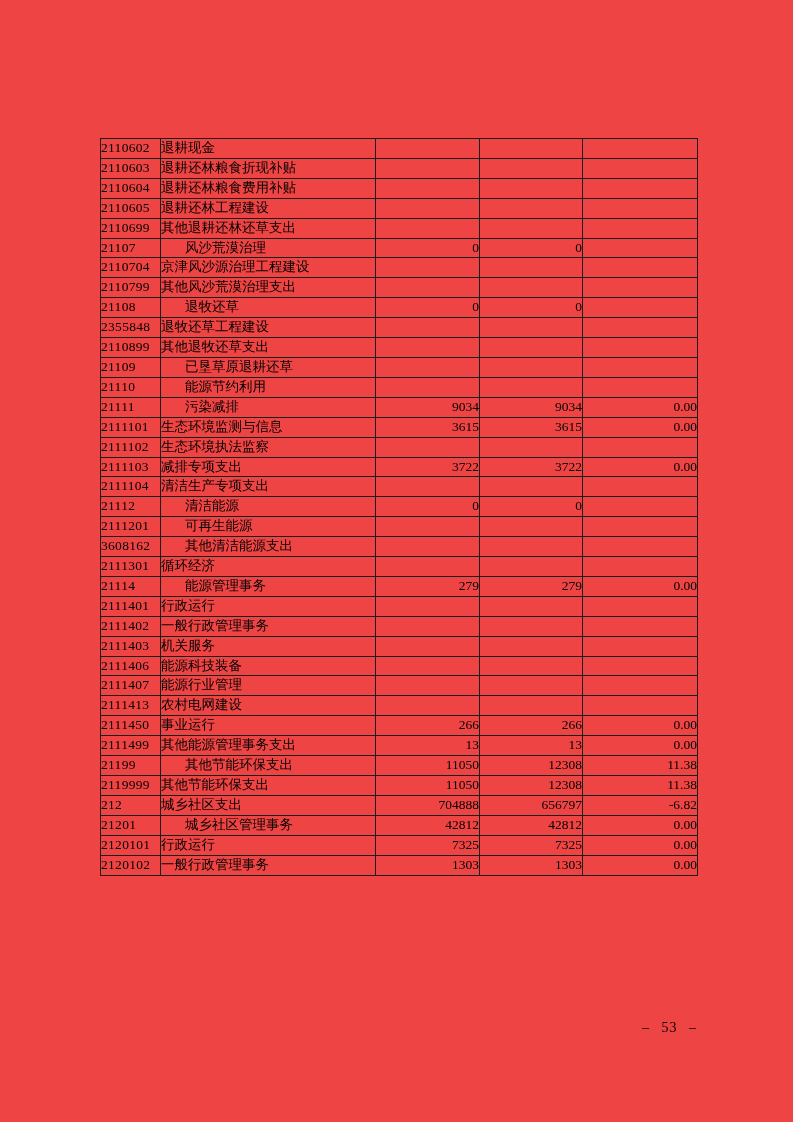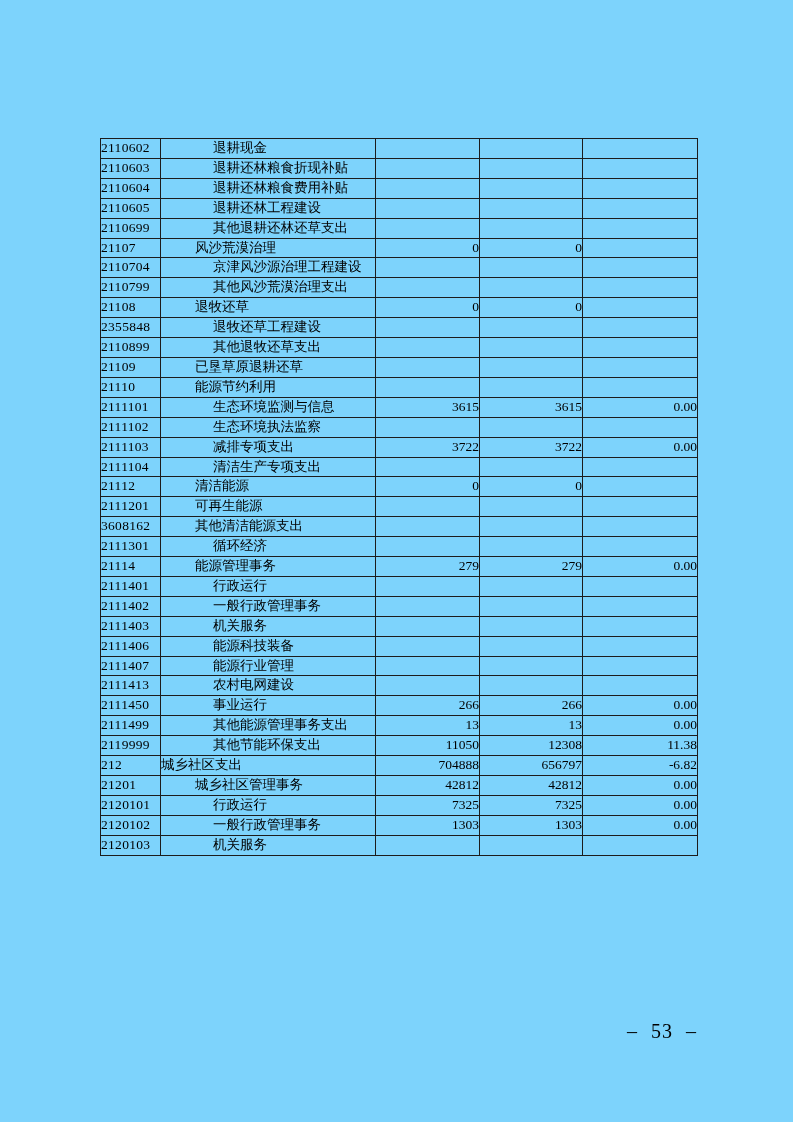--- a/index.html
+++ b/index.html
@@ -5,21 +5,21 @@
   html, body {
     margin: 0;
     padding: 0;
     background: #e8e8e8;
   }
   .page {
     position: relative;
     width: 793px;
     height: 1122px;
     margin: 0 auto;
-    background: #7dd3fc;
+    background: #ef4444;
     font-family: "Liberation Serif", "DejaVu Serif", serif;
     color: #000000;
     overflow: hidden;
   }
   table.budget {
     position: absolute;
     left: 100px;
     top: 138px;
     width: 597px;
     border-collapse: collapse;
@@ -33,31 +33,31 @@
     line-height: 18.9px;
     white-space: nowrap;
     overflow: hidden;
     vertical-align: middle;
   }
   td.code {
     padding-left: 3px;
     letter-spacing: 0.3px;
   }
   td.name { padding-left: 16px; }
-  td.name.ind1 { padding-left: 34px; }
-  td.name.ind2 { padding-left: 52px; }
+  td.name.ind1 { padding-left: 24px; }
+  td.name.ind2 { }
   td.num {
     text-align: right;
     padding-right: 4px;
   }
   .page-number {
     position: absolute;
     top: 1020px;
     right: 96px;
-    font-size: 20px;
+    font-size: 14px;
     word-spacing: 7px;
     letter-spacing: 1px;
   }
 </style>
 </head>
 <body>
 
 <div class="page">
 
   <table class="budget">
@@ -154,20 +154,27 @@
           <td class="num"></td>
         </tr>
         <tr>
           <td class="code">21110</td>
           <td class="name ind1">能源节约利用</td>
           <td class="num"></td>
           <td class="num"></td>
           <td class="num"></td>
         </tr>
         <tr>
+          <td class="code">21111</td>
+          <td class="name ind1">污染减排</td>
+          <td class="num">9034</td>
+          <td class="num">9034</td>
+          <td class="num">0.00</td>
+        </tr>
+        <tr>
           <td class="code">2111101</td>
           <td class="name ind2">生态环境监测与信息</td>
           <td class="num">3615</td>
           <td class="num">3615</td>
           <td class="num">0.00</td>
         </tr>
         <tr>
           <td class="code">2111102</td>
           <td class="name ind2">生态环境执法监察</td>
           <td class="num"></td>
@@ -271,20 +278,27 @@
           <td class="num">266</td>
           <td class="num">266</td>
           <td class="num">0.00</td>
         </tr>
         <tr>
           <td class="code">2111499</td>
           <td class="name ind2">其他能源管理事务支出</td>
           <td class="num">13</td>
           <td class="num">13</td>
           <td class="num">0.00</td>
+        </tr>
+        <tr>
+          <td class="code">21199</td>
+          <td class="name ind1">其他节能环保支出</td>
+          <td class="num">11050</td>
+          <td class="num">12308</td>
+          <td class="num">11.38</td>
         </tr>
         <tr>
           <td class="code">2119999</td>
           <td class="name ind2">其他节能环保支出</td>
           <td class="num">11050</td>
           <td class="num">12308</td>
           <td class="num">11.38</td>
         </tr>
         <tr>
           <td class="code">212</td>
@@ -307,25 +321,18 @@
           <td class="num">7325</td>
           <td class="num">0.00</td>
         </tr>
         <tr>
           <td class="code">2120102</td>
           <td class="name ind2">一般行政管理事务</td>
           <td class="num">1303</td>
           <td class="num">1303</td>
           <td class="num">0.00</td>
         </tr>
-        <tr>
-          <td class="code">2120103</td>
-          <td class="name ind2">机关服务</td>
-          <td class="num"></td>
-          <td class="num"></td>
-          <td class="num"></td>
-        </tr>
       </tbody>
   </table>
 
   <div class="page-number">– 53 –</div>
 
 </div>
 
 </body></html>

